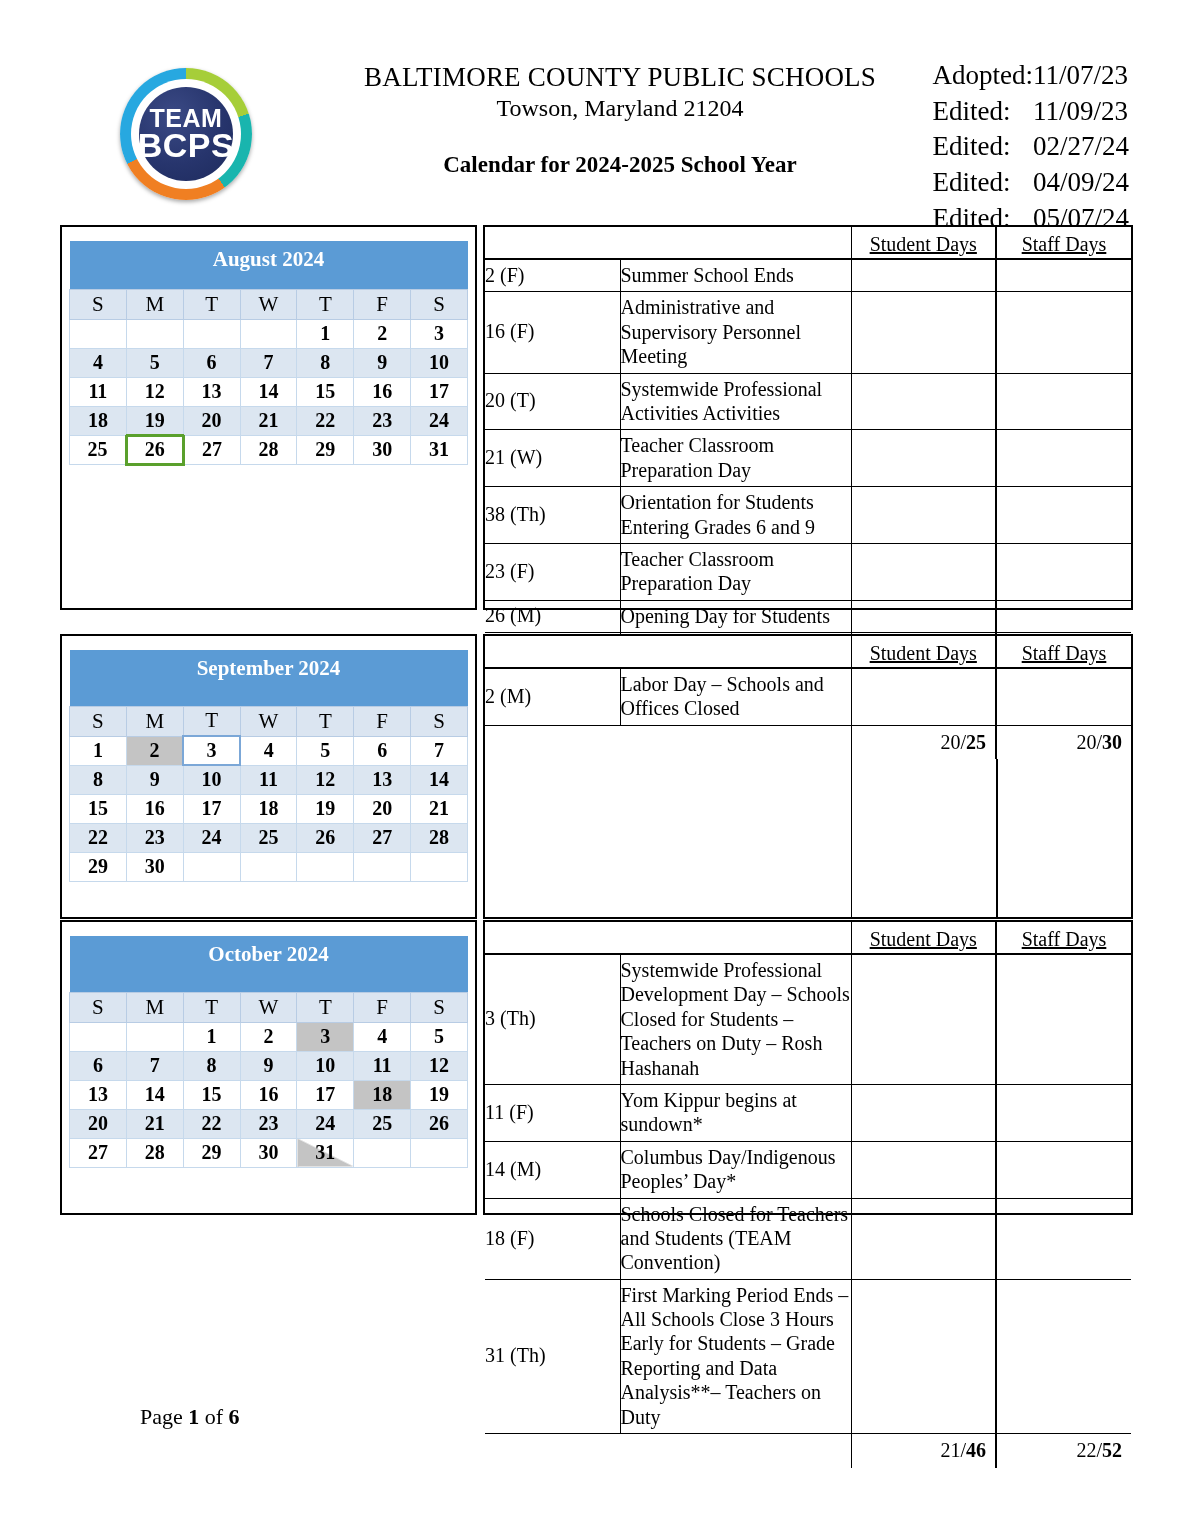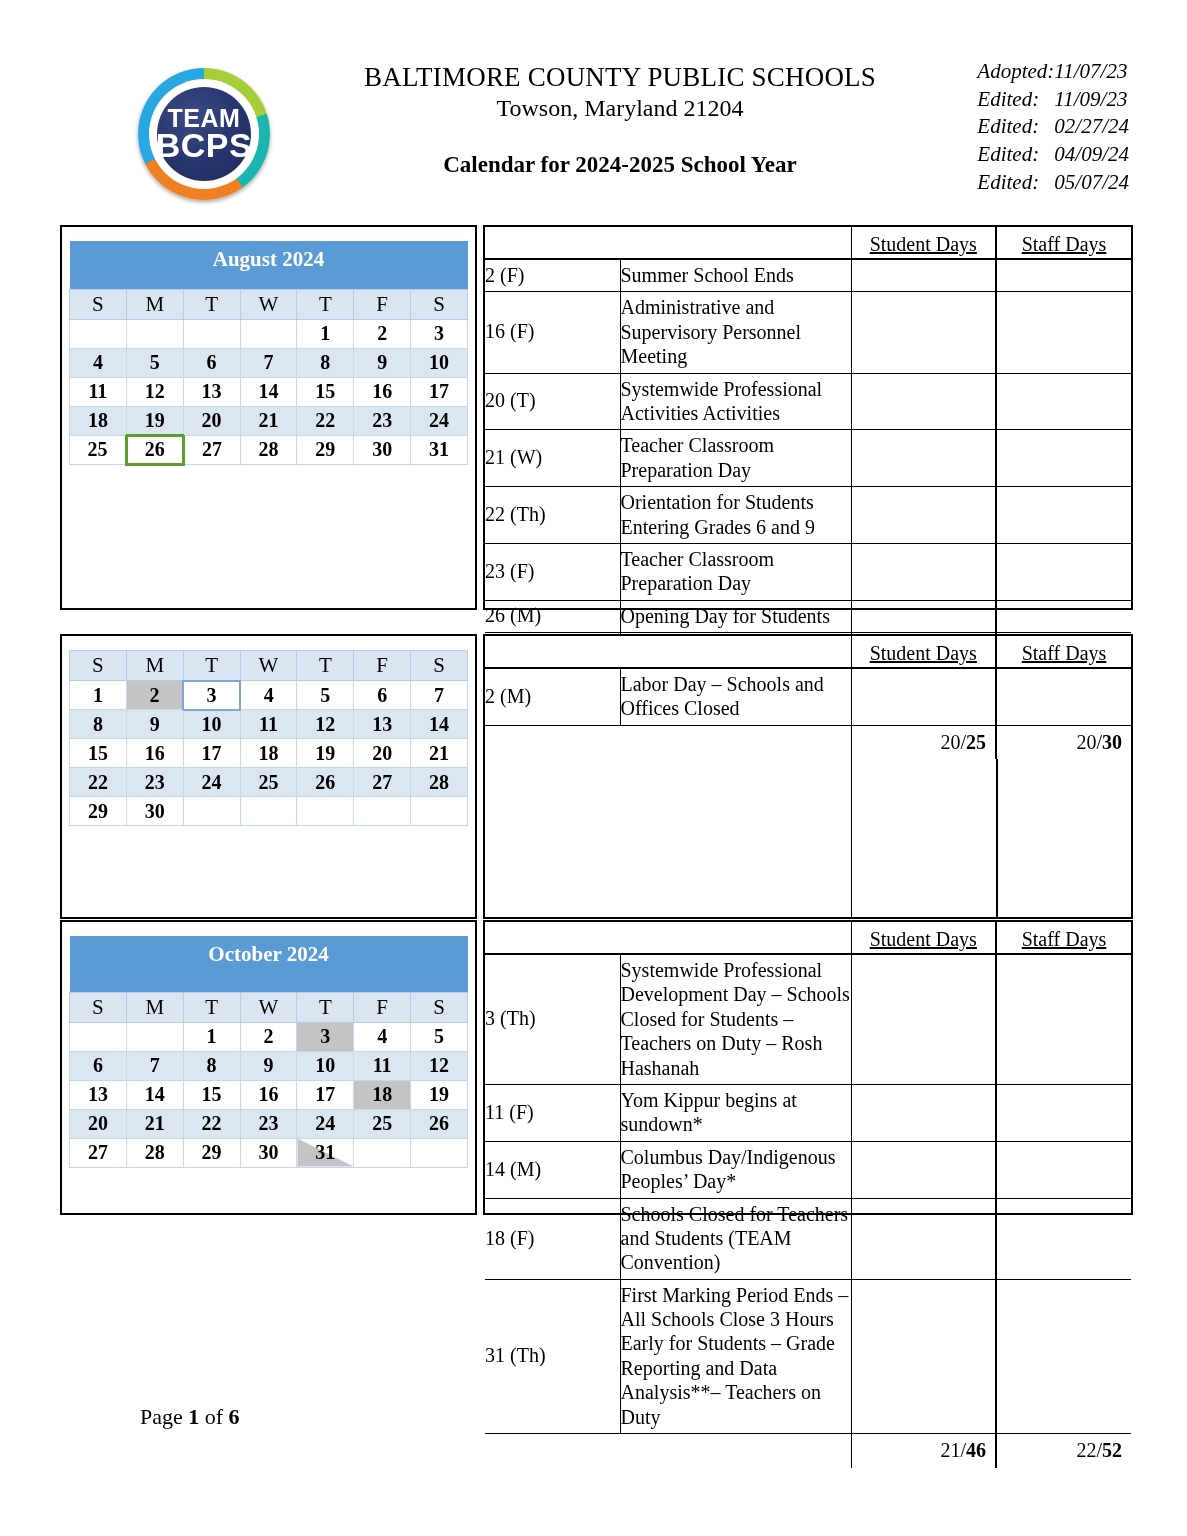--- a/index.html
+++ b/index.html
@@ -15,21 +15,21 @@
   }
 
   
   .header {
     position: relative;
     height: 205px;
     width: 100%;
   }
   .logo-wrap {
     position: absolute;
-    left: 138px;
+    left: 120px;
     top: 68px;
     width: 132px;
     height: 132px;
   }
   .logo-ring {
     position: absolute;
     inset: 0;
     border-radius: 50%;
     background:
       conic-gradient(
@@ -98,23 +98,22 @@
     font-size: 21px;
     font-weight: bold;
     color: #e31b23;
     margin-top: 2px;
   }
 
   .revisions {
     position: absolute;
     right: 58px;
     top: 58px;
-    font-size: 21px;
+    font-size: 27px;
     line-height: 1.32;
-    font-style: italic;
   }
   .revisions table { border-collapse: collapse; }
   .revisions td { padding: 0; }
   .rev-label { padding-right: 46px; white-space: nowrap; }
   .rev-date  { white-space: nowrap; }
 
   
   .section {
     position: absolute;
     left: 60px;
@@ -413,21 +412,21 @@
               <td class="ev-sd"></td>
               <td class="ev-stf"></td>
             </tr>
             <tr class="ev-row">
               <td class="ev-date">21 (W)</td>
               <td class="ev-desc">Teacher Classroom Preparation Day</td>
               <td class="ev-sd"></td>
               <td class="ev-stf"></td>
             </tr>
             <tr class="ev-row">
-              <td class="ev-date">22 (Th)</td>
+              <td class="ev-date">38 (Th)</td>
               <td class="ev-desc">Orientation for Students Entering Grades 6 and 9</td>
               <td class="ev-sd"></td>
               <td class="ev-stf"></td>
             </tr>
             <tr class="ev-row">
               <td class="ev-date">23 (F)</td>
               <td class="ev-desc">Teacher Classroom Preparation Day</td>
               <td class="ev-sd"></td>
               <td class="ev-stf"></td>
             </tr>
@@ -455,20 +454,23 @@
           <div class="fill-left"></div>
           <div class="fill-sd"></div>
           <div class="fill-stf"></div>
         </div>
       </div>
     </div>
     <div class="section" style="top: 634px; height: 285px;">
       <div class="cal-panel">
         <table class="cal">
           <tbody>
+            <tr>
+              <td class="cal-title" colspan="7" style="height:56px">September 2024</td>
+            </tr>
             <tr>
               <td class="dow">S</td>
               <td class="dow">M</td>
               <td class="dow">T</td>
               <td class="dow">W</td>
               <td class="dow">T</td>
               <td class="dow">F</td>
               <td class="dow">S</td>
             </tr>
             <tr>

